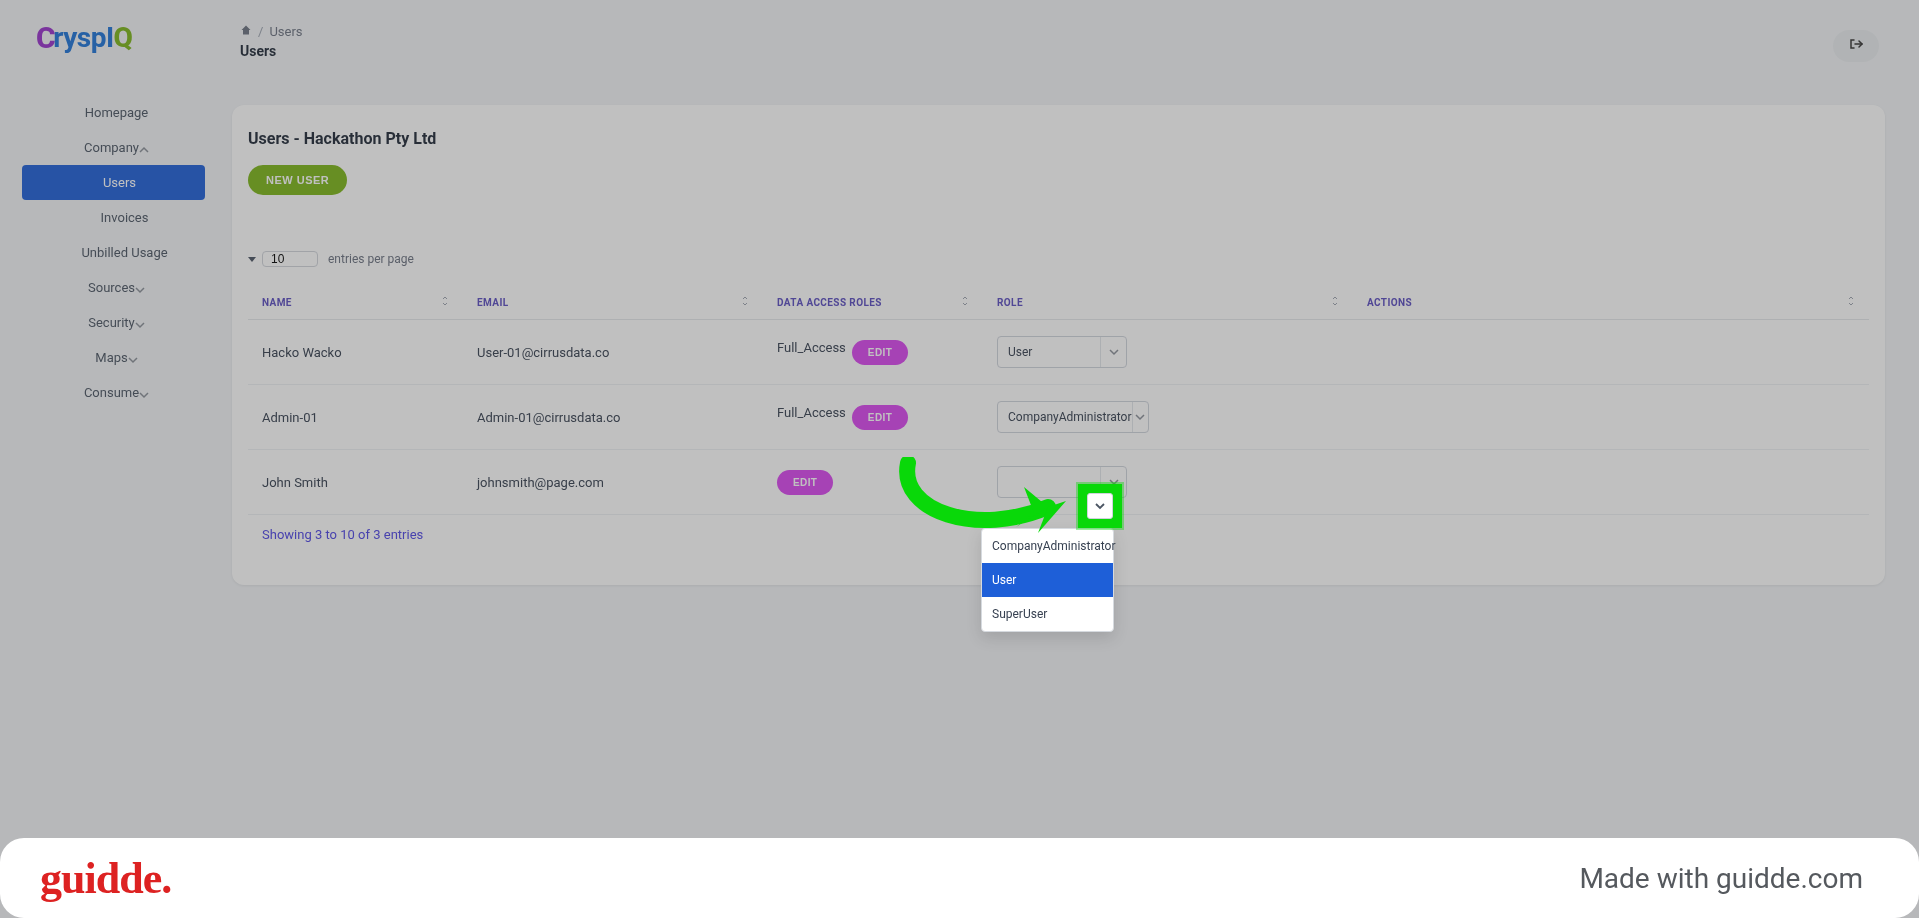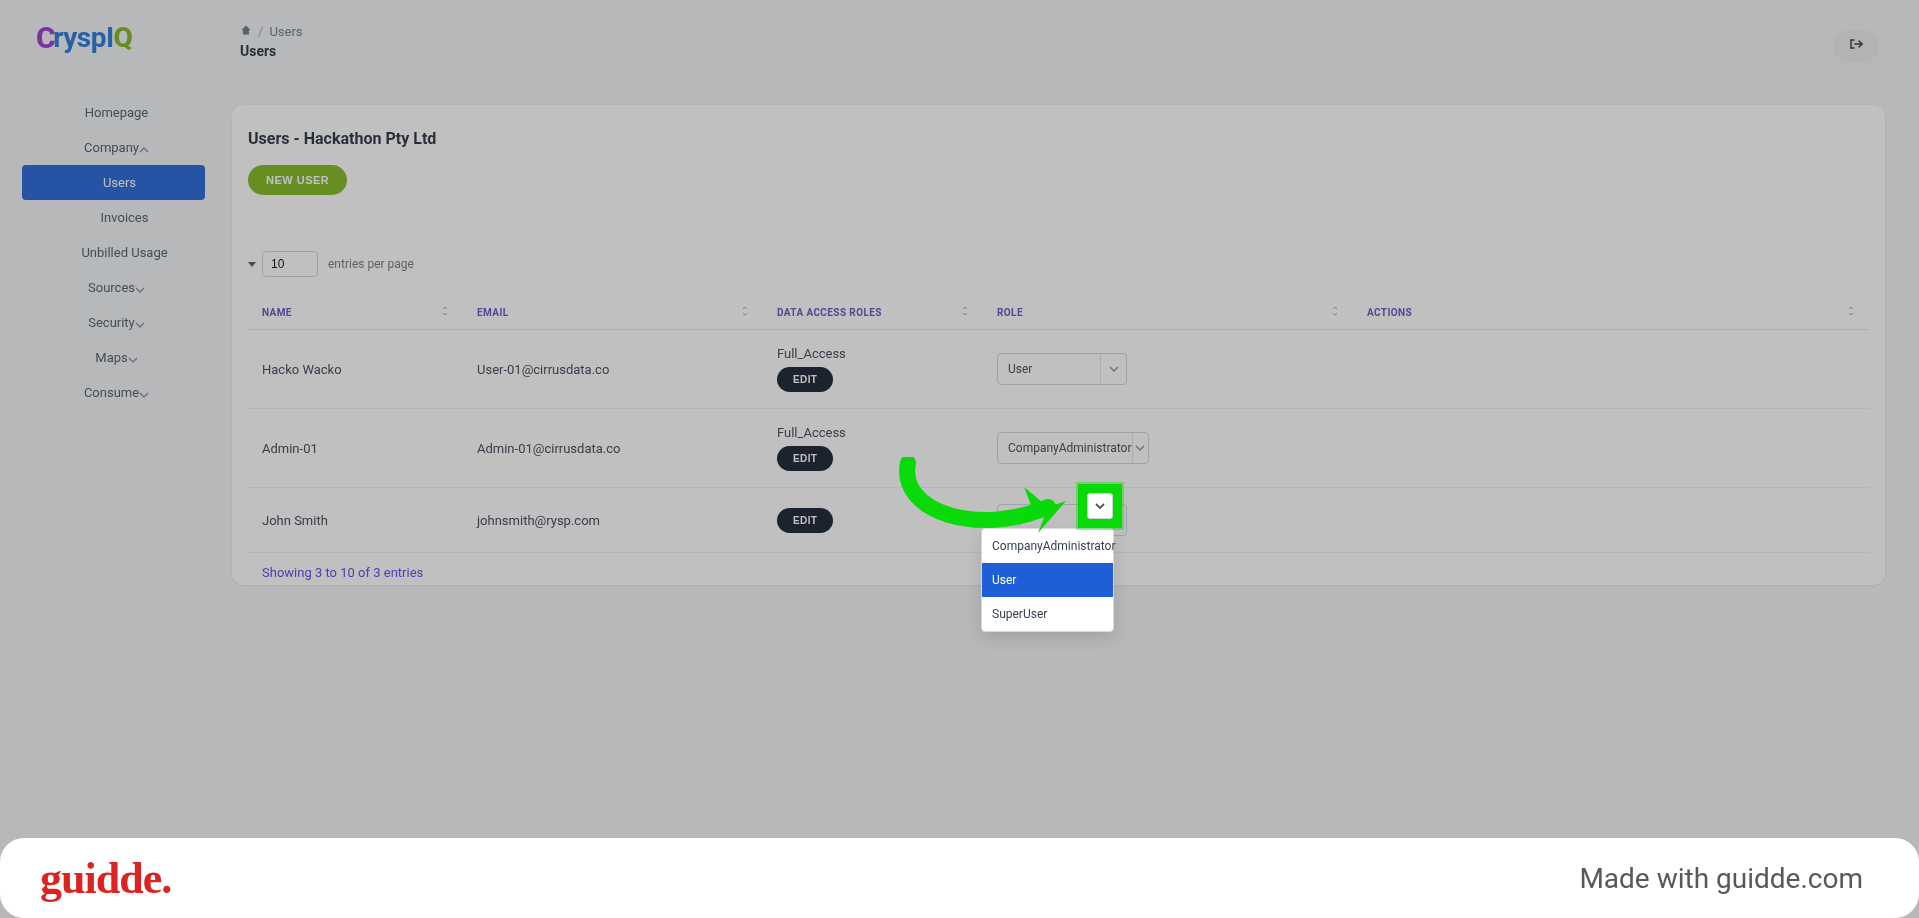--- a/index.html
+++ b/index.html
@@ -52,21 +52,21 @@
     padding: 24px 16px 16px 16px;
   }
   .card-title { font-size: 16px; font-weight: 700; color: #1f2937; }
   .new-user-btn {
     margin-top: 17px; background:#7cb518; color:#fff; font-size:11px; font-weight:700;
     letter-spacing:0.5px; border:none; border-radius:18px; padding:9px 18px; cursor:pointer;
   }
 
   .entries-row { margin-top: 56px; display:flex; align-items:center; gap:10px; font-size:12px; color:#6b7280;}
   .entries-select {
-    border:1px solid #d1d5db; border-radius:4px; padding:4px 8px; width:56px; height:26px;
+    border:1px solid #d1d5db; border-radius:4px; padding:4px 8px; width:56px; height:16px;
     font-size:12px; background:#fff;
   }
   .entries-caret { width:0;height:0;border-left:4px solid transparent;border-right:4px solid transparent;border-top:5px solid #4b5563; margin-right:-4px;}
 
   
   .tbl { width: 100%; margin-top: 18px; border-collapse: collapse; }
   .tbl thead th {
     text-align:center; font-size:10px; font-weight:700; letter-spacing:0.4px;
     color:#5b4dc0; padding:10px 14px; border-bottom:1px solid #e5e7eb;
     text-transform:uppercase;
@@ -76,23 +76,23 @@
   .tbl tbody td {
     font-size:13px; color:#374151; padding:16px 14px; border-bottom:1px solid #eef0f3;
     vertical-align: middle;
   }
   .col-name{width:215px;}
   .col-email{width:300px;}
   .col-roles{width:220px;}
   .col-role{width:370px;}
   .col-actions{width:auto;}
 
-  .roles-cell{display:flex; flex-direction:column; align-items:flex-start; gap:6px;}
+  .roles-cell{display:flex; align-items:flex-start; gap:6px;}
   .edit-btn{
-    background:#0f172a; color:#fff; border:none; border-radius:16px;
+    background:#d946ef; color:#fff; border:none; border-radius:16px;
     font-size:10px; font-weight:700; padding:7px 16px; cursor:pointer; letter-spacing:0.4px;
   }
 
   .role-select{
     display:flex; align-items:center; justify-content:space-between;
     border:1px solid #cfd4dc; border-radius:4px; height:32px; width:130px;
     background:#fff; padding:0 0 0 10px; font-size:12px; color:#374151; cursor:pointer;
   }
   .role-select.wide{width:152px;}
   .role-select .dd-arrow{
@@ -327,21 +327,21 @@
                   <svg viewBox="0 0 10 10" fill="none" stroke-width="1.5">
                     <path d="M1 3 L5 7 L9 3"></path>
                   </svg>
                 </span>
             </div>
           </td>
           <td></td>
         </tr>
         <tr>
           <td>John Smith</td>
-          <td>johnsmith@rysp.com</td>
+          <td>johnsmith@page.com</td>
           <td>
             <div class="roles-cell">
               <button class="edit-btn">EDIT</button>
             </div>
           </td>
           <td>
             <div class="role-select">
               <span></span>
               <span class="dd-arrow">
                   <svg viewBox="0 0 10 10" fill="none" stroke-width="1.5">

